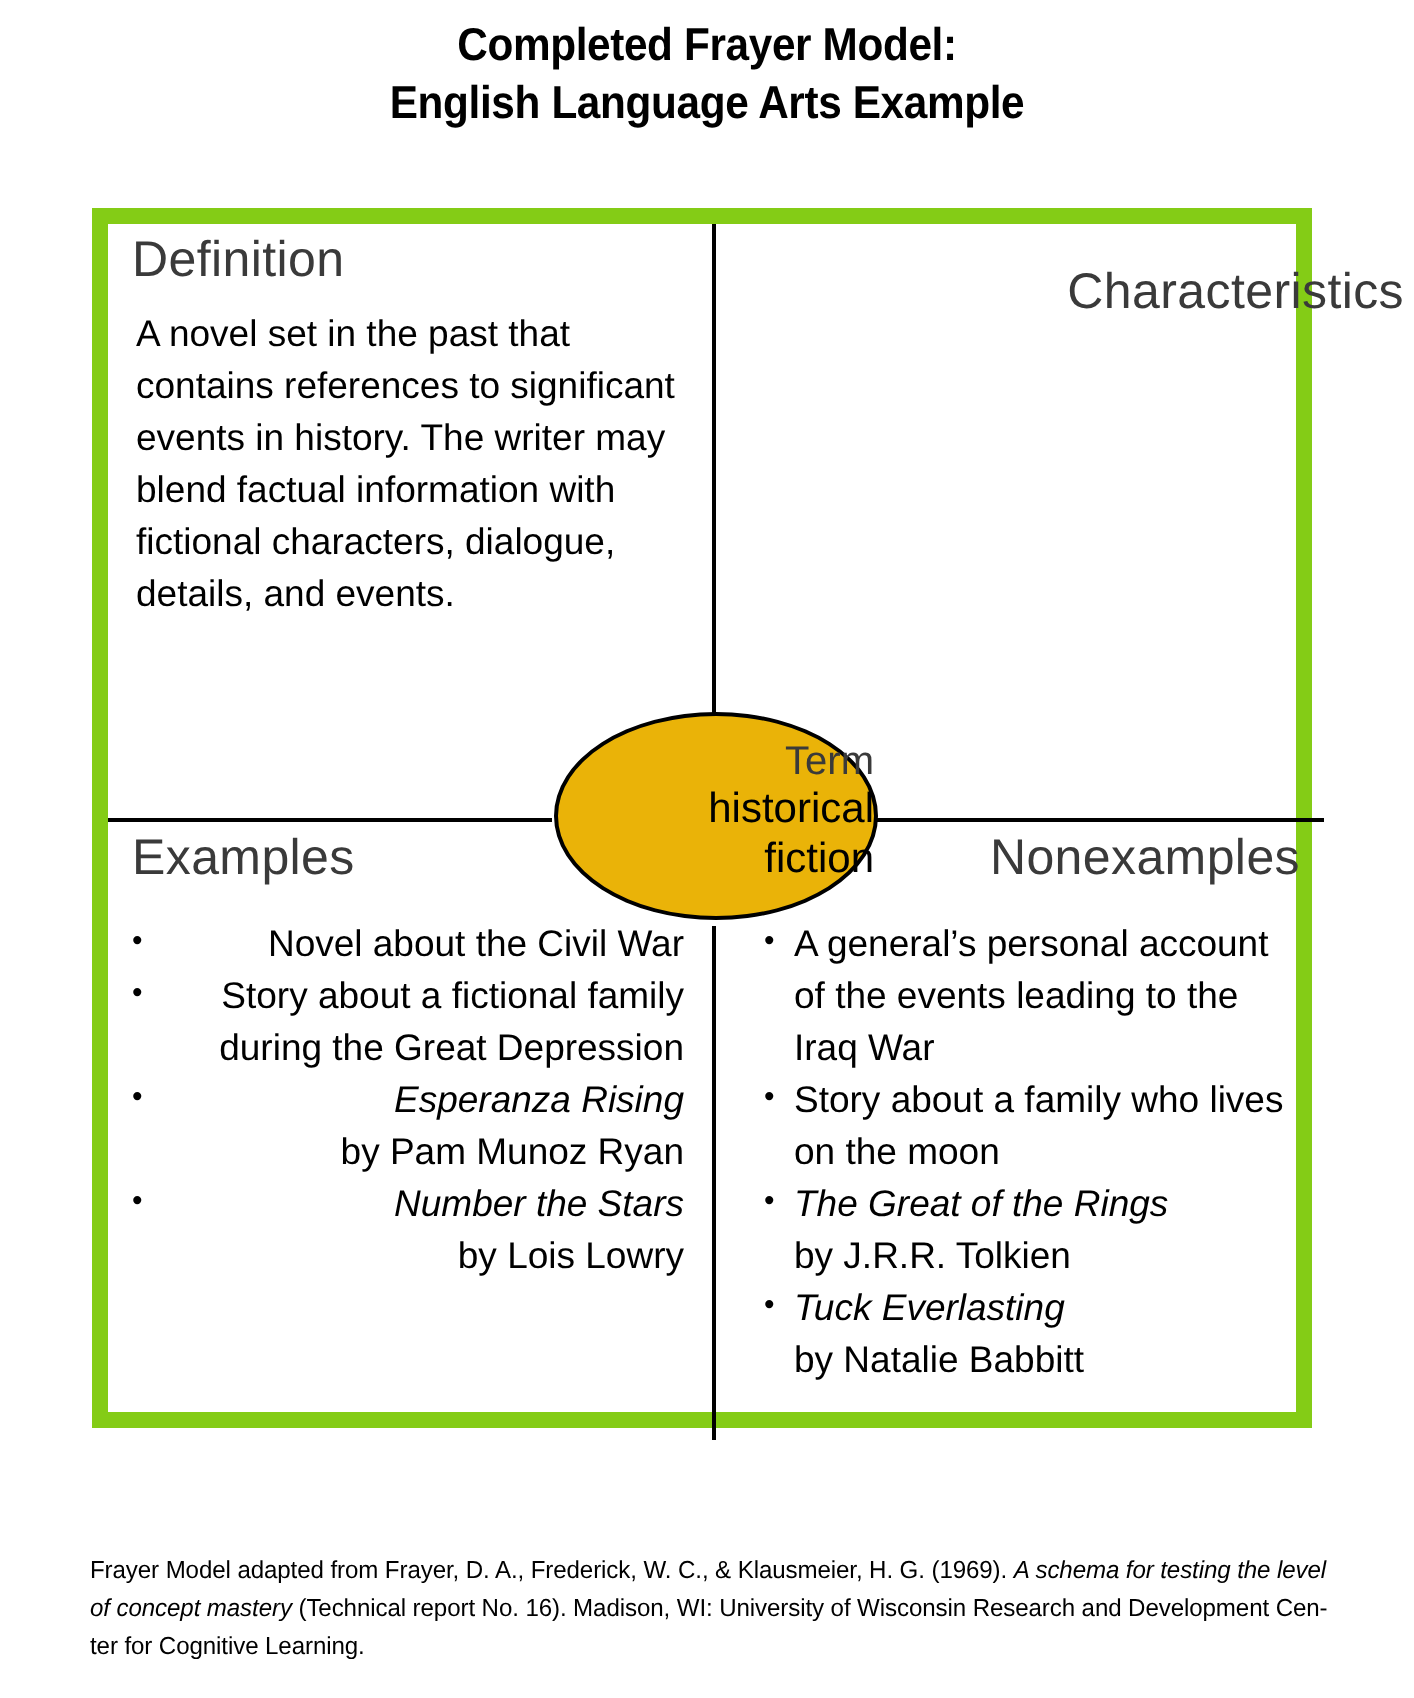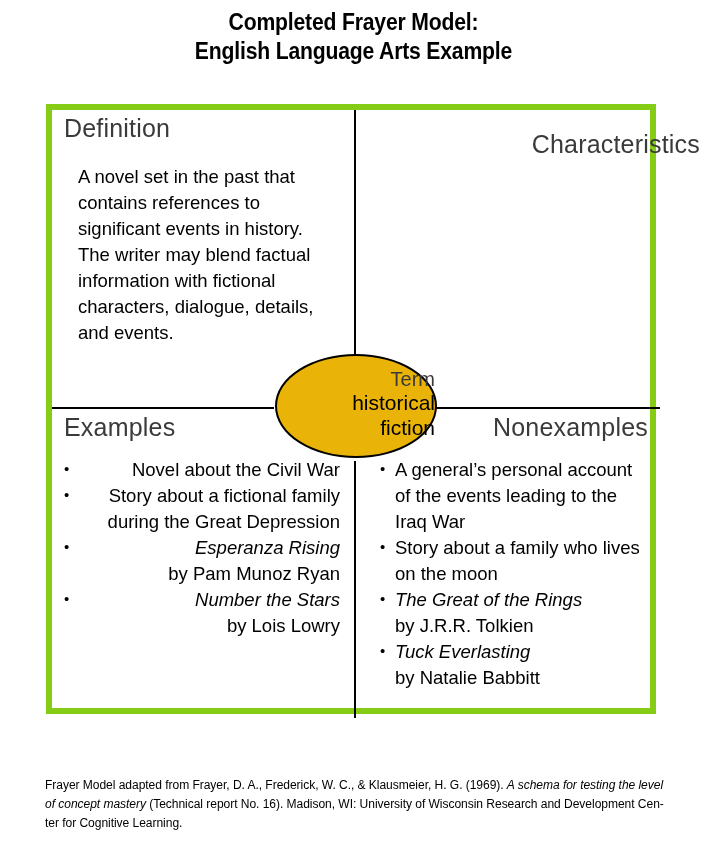--- a/index.html
+++ b/index.html
@@ -32,21 +32,21 @@
   }
   #title .tline { display: block; white-space: nowrap; }
 
   
   #frayer {
     position: absolute;
     left: 46px;
     top: 104px;
     width: 610px;
     height: 610px;
-    border: 6px solid #84cc16;
+    border: 8px solid #84cc16;
     box-sizing: border-box;
   }
 
   
   .divider { position: absolute; background: #000000; }
   
   #div-v-top    { left: 302px; top: 0px;   width: 2px;  height: 251px; }
   #div-v-bottom { left: 302px; top: 351px; width: 2px;  height: 257px; }
   
   #div-h-left   { left: 0px;   top: 297px; height: 2px; width: 222px; }
@@ -75,21 +75,21 @@
   .quad-body {
     font-size: 18.5px;
     line-height: 26px;
     padding: 0 14px 0 14px;
   }
   #quad-definition  .quad-body { padding-top: 10px; }
   #quad-characteristics .quad-body { padding-top: 6px; padding-left: 10px; }
   #quad-examples    .quad-body { padding-top: 16px; padding-left: 10px; text-align: right; }
   #quad-nonexamples .quad-body { padding-top: 16px; padding-left: 22px; }
 
-  .para { margin: 12px; }
+  .para { margin: 0; }
 
   ul.bullets {
     list-style: none;
     margin: 0;
     padding: 0;
   }
   ul.bullets > li {
     position: relative;
     padding-left: 17px;
     margin: 0 0 0 0;

